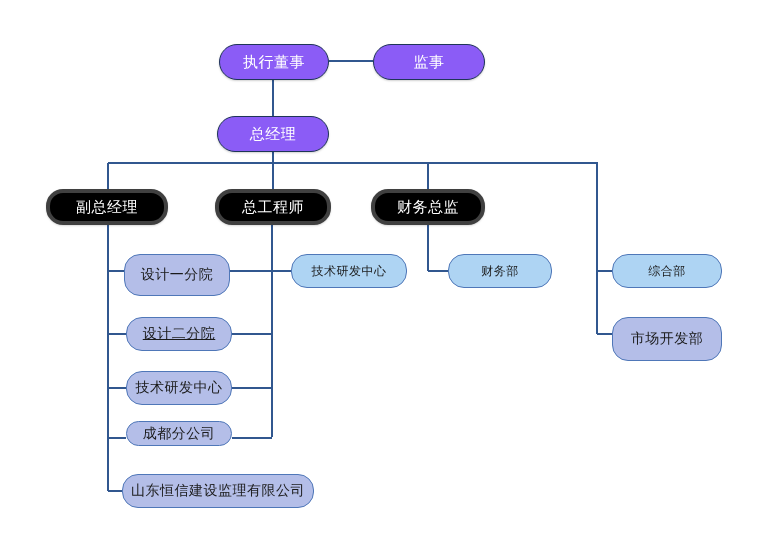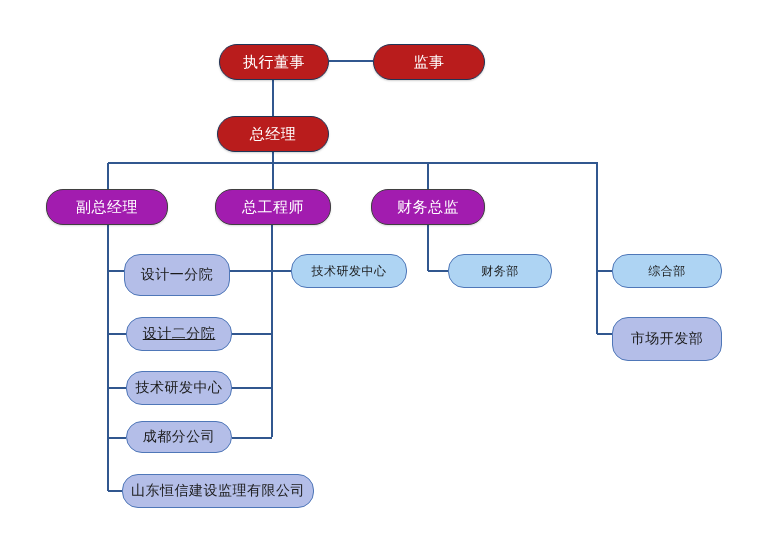--- a/index.html
+++ b/index.html
@@ -34,31 +34,31 @@
     display: flex;
     align-items: center;
     justify-content: center;
     text-align: center;
     white-space: nowrap;
     letter-spacing: 0.5px;
     user-select: none;
   }
   
   .tier-exec {
-    background: #b91c1c;
+    background: #8b5cf6;
     border: 1px solid #1F3557;
     border-radius: 18px;
     color: #ffffff;
     font-size: 15px;
     box-shadow: 0 1px 2px rgba(0,0,0,0.18);
   }
   
   .tier-mgmt {
-    background: #a21caf;
-    border: 1px solid #404040;
+    background: #000000;
+    border: 4px solid #404040;
     border-radius: 17px;
     color: #ffffff;
     font-size: 15px;
     box-shadow: 0 1px 2px rgba(0,0,0,0.15);
   }
   
   .tier-dept-a {
     background: #B4BEE8;
     border: 1px solid #4F77B8;
     border-radius: 16px;
@@ -135,20 +135,20 @@
       </div>
       <div class="node tier-dept-a" style="left: 126px; top: 317px; width: 106px; height: 34px; text-decoration: underline;">
         <span>设计二分院</span>
       </div>
       <div class="node tier-dept-a" style="left: 612px; top: 317px; width: 110px; height: 44px; justify-content: center;">
         <span>市场开发部</span>
       </div>
       <div class="node tier-dept-a" style="left: 126px; top: 371px; width: 106px; height: 34px;">
         <span>技术研发中心</span>
       </div>
-      <div class="node tier-dept-a" style="left: 126px; top: 421px; width: 106px; height: 32px;">
+      <div class="node tier-dept-a" style="left: 126px; top: 421px; width: 106px; height: 25px;">
         <span>成都分公司</span>
       </div>
       <div class="node tier-dept-a" style="left: 122px; top: 474px; width: 192px; height: 34px;">
         <span>山东恒信建设监理有限公司</span>
       </div>
     </div>
 </div>
 
 </body></html>

